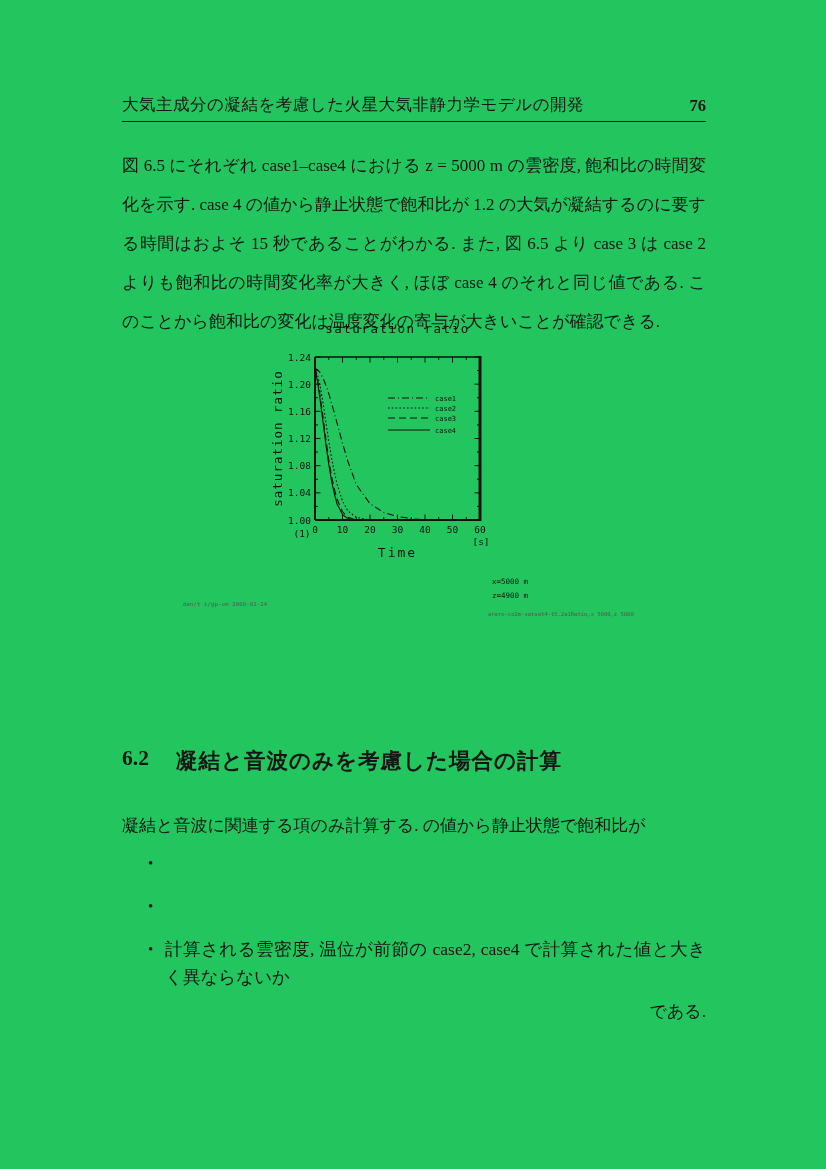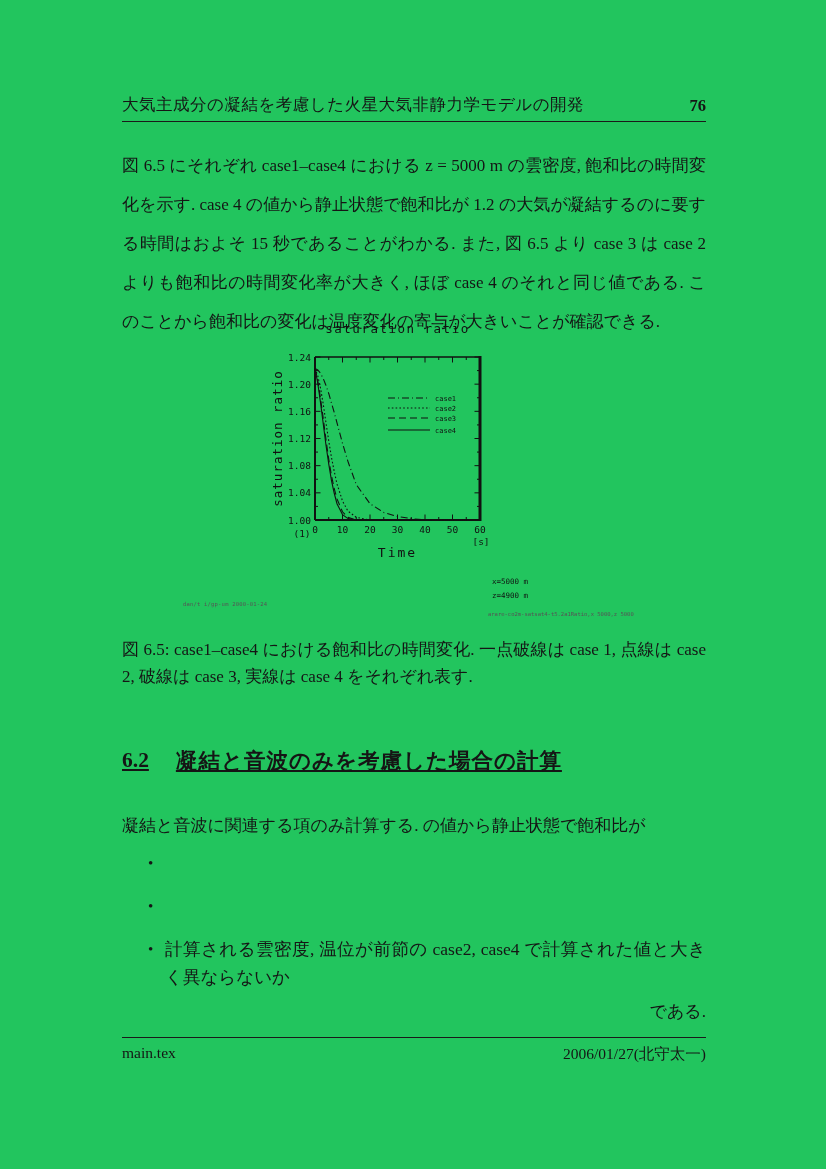--- a/index.html
+++ b/index.html
@@ -27,21 +27,21 @@
   #closing { top:992px; text-align:right; }
   
   .chart-wrap { position:absolute; left:268px; top:313px; width:446px; height:312px; }
   .plot-footer-left {
     position:absolute; left:183px; top:601px; font-size:5.5px; color:#555;
     font-family:"DejaVu Sans Mono",monospace; letter-spacing:.2px; white-space:nowrap;
   }
   .caption { position:absolute; left:122px; top:636px; width:584px;
     font-size:17px; line-height:27px; text-align:justify; }
   
-  .section { position:absolute; left:122px; top:746px; display:flex; align-items:center;text-decoration:underline; }
+  .section { position:absolute; left:122px; top:746px; display:flex; align-items:flex-start; }
   .section .snum  { font-size:21.5px; font-weight:bold; margin-right:27px;
     font-family:"Liberation Serif","DejaVu Serif",serif; }
   .section .stitle { font-size:21.5px; font-weight:bold; letter-spacing:1px;
     font-family:"Liberation Sans","DejaVu Sans",sans-serif; }
   
   .bullets { position:absolute; left:148px; top:850px; width:558px; }
   .bullet-item { display:flex; margin-bottom:15.5px; font-size:17.5px; line-height:27.5px; }
   .bullet-mark { width:17px; flex:0 0 17px; font-size:15px; line-height:27.5px; }
   .bullet-text { text-align:justify; }
   
@@ -171,21 +171,20 @@
           <polyline points="47.0,55.5 49.8,67.8 52.5,85.4 55.3,105.8 58.0,126.9 60.8,146.6 63.5,162.9 66.3,175.8 69.0,185.9 74.5,198.8 80.0,204.3 88.3,207.0 102.0,207.0 115.8,207.0 129.5,207.0 143.3,207.0 157.0,207.0 170.8,207.0 184.5,207.0 198.3,207.0 212.0,207.0" stroke-width="1.1" stroke-dasharray="7 4"></polyline>
           <polyline points="47.0,55.5 49.8,70.5 52.5,89.5 55.3,111.2 58.0,132.3 60.8,151.3 63.5,167.6 66.3,180.5 69.0,190.7 74.5,201.6 80.0,205.6 88.3,207.0 102.0,207.0 115.8,207.0 129.5,207.0 143.3,207.0 157.0,207.0 170.8,207.0 184.5,207.0 198.3,207.0 212.0,207.0" stroke-width="1.1"></polyline>
         </g>
         <text x="224" y="271" class="t-ann">x=5000 m</text>
         <text x="224" y="285" class="t-ann">z=4900 m</text>
         <text x="220" y="303" class="t-foot">arare-co2m-satsat4-t5.2a1Ratio,x 5000,z 5000</text>
       </svg>
   </div>
   <div class="plot-footer-left">dan/t i/gp-um 2000-01-24</div>
 
-  <div class="caption">図 6.5: case1–case4 における飽和比の時間変化. 一点破線は case 1, 点線は case 2, 破線は case 3, 実線は case 4 をそれぞれ表す.</div>
 
   <div class="section">
     <span class="snum">6.2</span>
     <span class="stitle">凝結と音波のみを考慮した場合の計算</span>
   </div>
 
   <div class="para" id="para2">凝結と音波に関連する項のみ計算する. の値から静止状態で飽和比が</div>
 
   <div class="bullets" id="bullets">
       <div class="bullet-item">
@@ -195,18 +194,14 @@
         <span class="bullet-mark">•</span>
       </div>
       <div class="bullet-item">
         <span class="bullet-mark">•</span>
         <span class="bullet-text">計算される雲密度, 温位が前節の case2, case4 で計算された値と大きく異ならないか</span>
       </div>
     </div>
 
   <div class="para" id="closing">である.</div>
 
-  <div class="footer">
-    <span>main.tex</span>
-    <span>2006/01/27(北守太一)</span>
-  </div>
 
 </div>
 
 </body></html>

